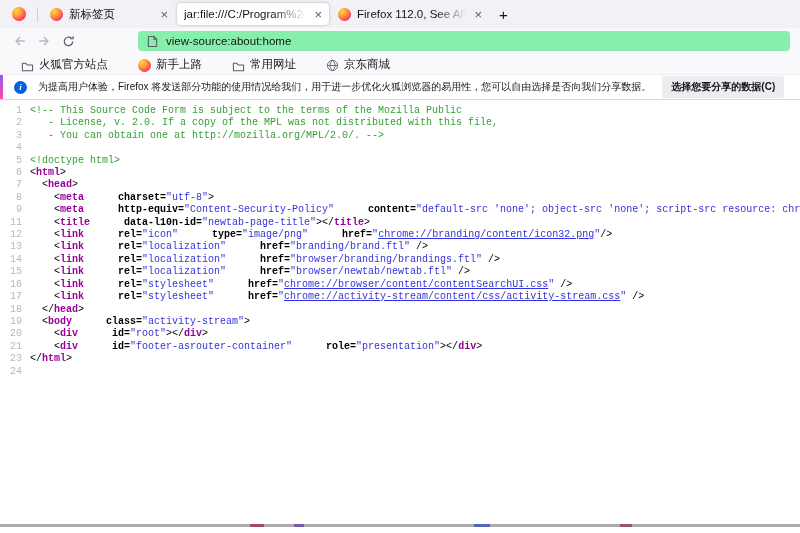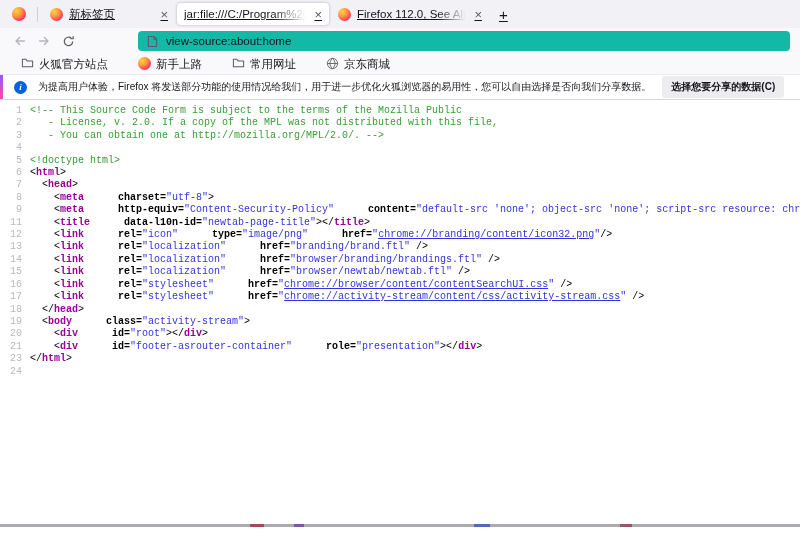--- a/index.html
+++ b/index.html
@@ -1,20 +1,20 @@
 <!DOCTYPE html>
 <html style="--line-number: #b8b8c0; --plain: #000000; --tag: #990099; --attr: #000000; --value: #3333dd; --link: #3333dd; --comment: #35a035; --accent1: #9059ff; --accent2: #ff4aa2; --info: #0062da;"><head>
 <meta charset="utf-8">
 <style>
   html,body{margin:0;padding:0;background:#fff;}
   .screen{width:800px;height:533px;position:relative;overflow:hidden;background:#fff;
           font-family:"Liberation Sans","DejaVu Sans",sans-serif;color:#15141a;}
 
   
-  .tabbar{height:28px;background:#f2f1f6;display:flex;align-items:center;padding-left:6px;box-sizing:border-box;text-decoration:underline;}
+  .tabbar{height:28px;background:#f2f1f6;display:flex;align-items:center;padding-left:6px;box-sizing:border-box;}
   .fx-menu{width:26px;height:24px;display:flex;align-items:center;justify-content:center;flex:none;}
   .fxlogo{width:14px;height:14px;border-radius:50%;flex:none;display:inline-block;
           background:radial-gradient(circle at 32% 28%,#ffd43b 0%,#ff9640 38%,#ff3860 72%,#b5179e 100%);}
   .tab-sep{width:1px;height:15px;background:#cfcfd8;margin:0 5px;flex:none;}
   #tabs{display:flex;align-items:center;gap:2px;height:100%;}
   .tab{display:flex;align-items:center;gap:6px;height:22px;margin-top:0;padding:0 7px;border-radius:4px;
        font-size:11.5px;box-sizing:border-box;cursor:default;}
   #tabs .tab:nth-child(1){width:132px;}
   #tabs .tab:nth-child(2){width:152px;}
   #tabs .tab:nth-child(3){width:158px;}
@@ -23,27 +23,27 @@
   .tab-title{flex:1;white-space:nowrap;overflow:hidden;}
   .tab-title.fade{-webkit-mask-image:linear-gradient(90deg,#000 72%,transparent 98%);
                   mask-image:linear-gradient(90deg,#000 72%,transparent 98%);}
   .tab-close{color:#5b5b66;font-size:13px;line-height:1;flex:none;}
   .newtab{background:none;border:none;font-size:15px;color:#15141a;padding:0 10px;line-height:1;}
 
   
   .navbar{height:26px;background:#f9f9fb;display:flex;align-items:center;padding:0 8px;box-sizing:border-box;}
   .nav-btn{width:24px;height:22px;display:flex;align-items:center;justify-content:center;flex:none;background:none;border:none;padding:0;}
   .nav-spacer{width:58px;flex:none;}
-  .urlbar{flex:1;height:20px;background:#14b8a6;border-radius:4px;display:flex;align-items:center;
+  .urlbar{flex:1;height:20px;background:#86efac;border-radius:4px;display:flex;align-items:center;
           gap:8px;padding:0 9px;font-size:11.5px;margin-right:2px;}
 
   
   .bookmarksbar{height:21px;background:#f9f9fb;display:flex;align-items:center;gap:22px;
                 padding:0 13px;font-size:11.5px;border-bottom:1px solid #ebebef;box-sizing:border-box;}
-  .bm{display:flex;align-items:flex-start;gap:5px;padding-left:8px;}
+  .bm{display:flex;align-items:flex-end;gap:5px;padding-left:8px;}
 
   
   .notifbar{height:25px;background:#fff;border-bottom:1px solid #d7d7db;display:flex;align-items:center;
             position:relative;padding:0 10px 0 14px;gap:11px;box-sizing:border-box;}
   .notif-accent{position:absolute;left:0;top:0;bottom:0;width:3px;
                 background:linear-gradient(180deg,var(--accent1,#9059ff),var(--accent2,#ff4aa2));}
   .info-icon{width:13px;height:13px;border-radius:50%;background:var(--info,#0062da);color:#fff;
              font-size:9px;font-weight:bold;font-style:italic;display:flex;align-items:center;
              justify-content:center;flex:none;font-family:"Liberation Serif",serif;}
   .notif-msg{font-size:10px;white-space:nowrap;overflow:hidden;}

